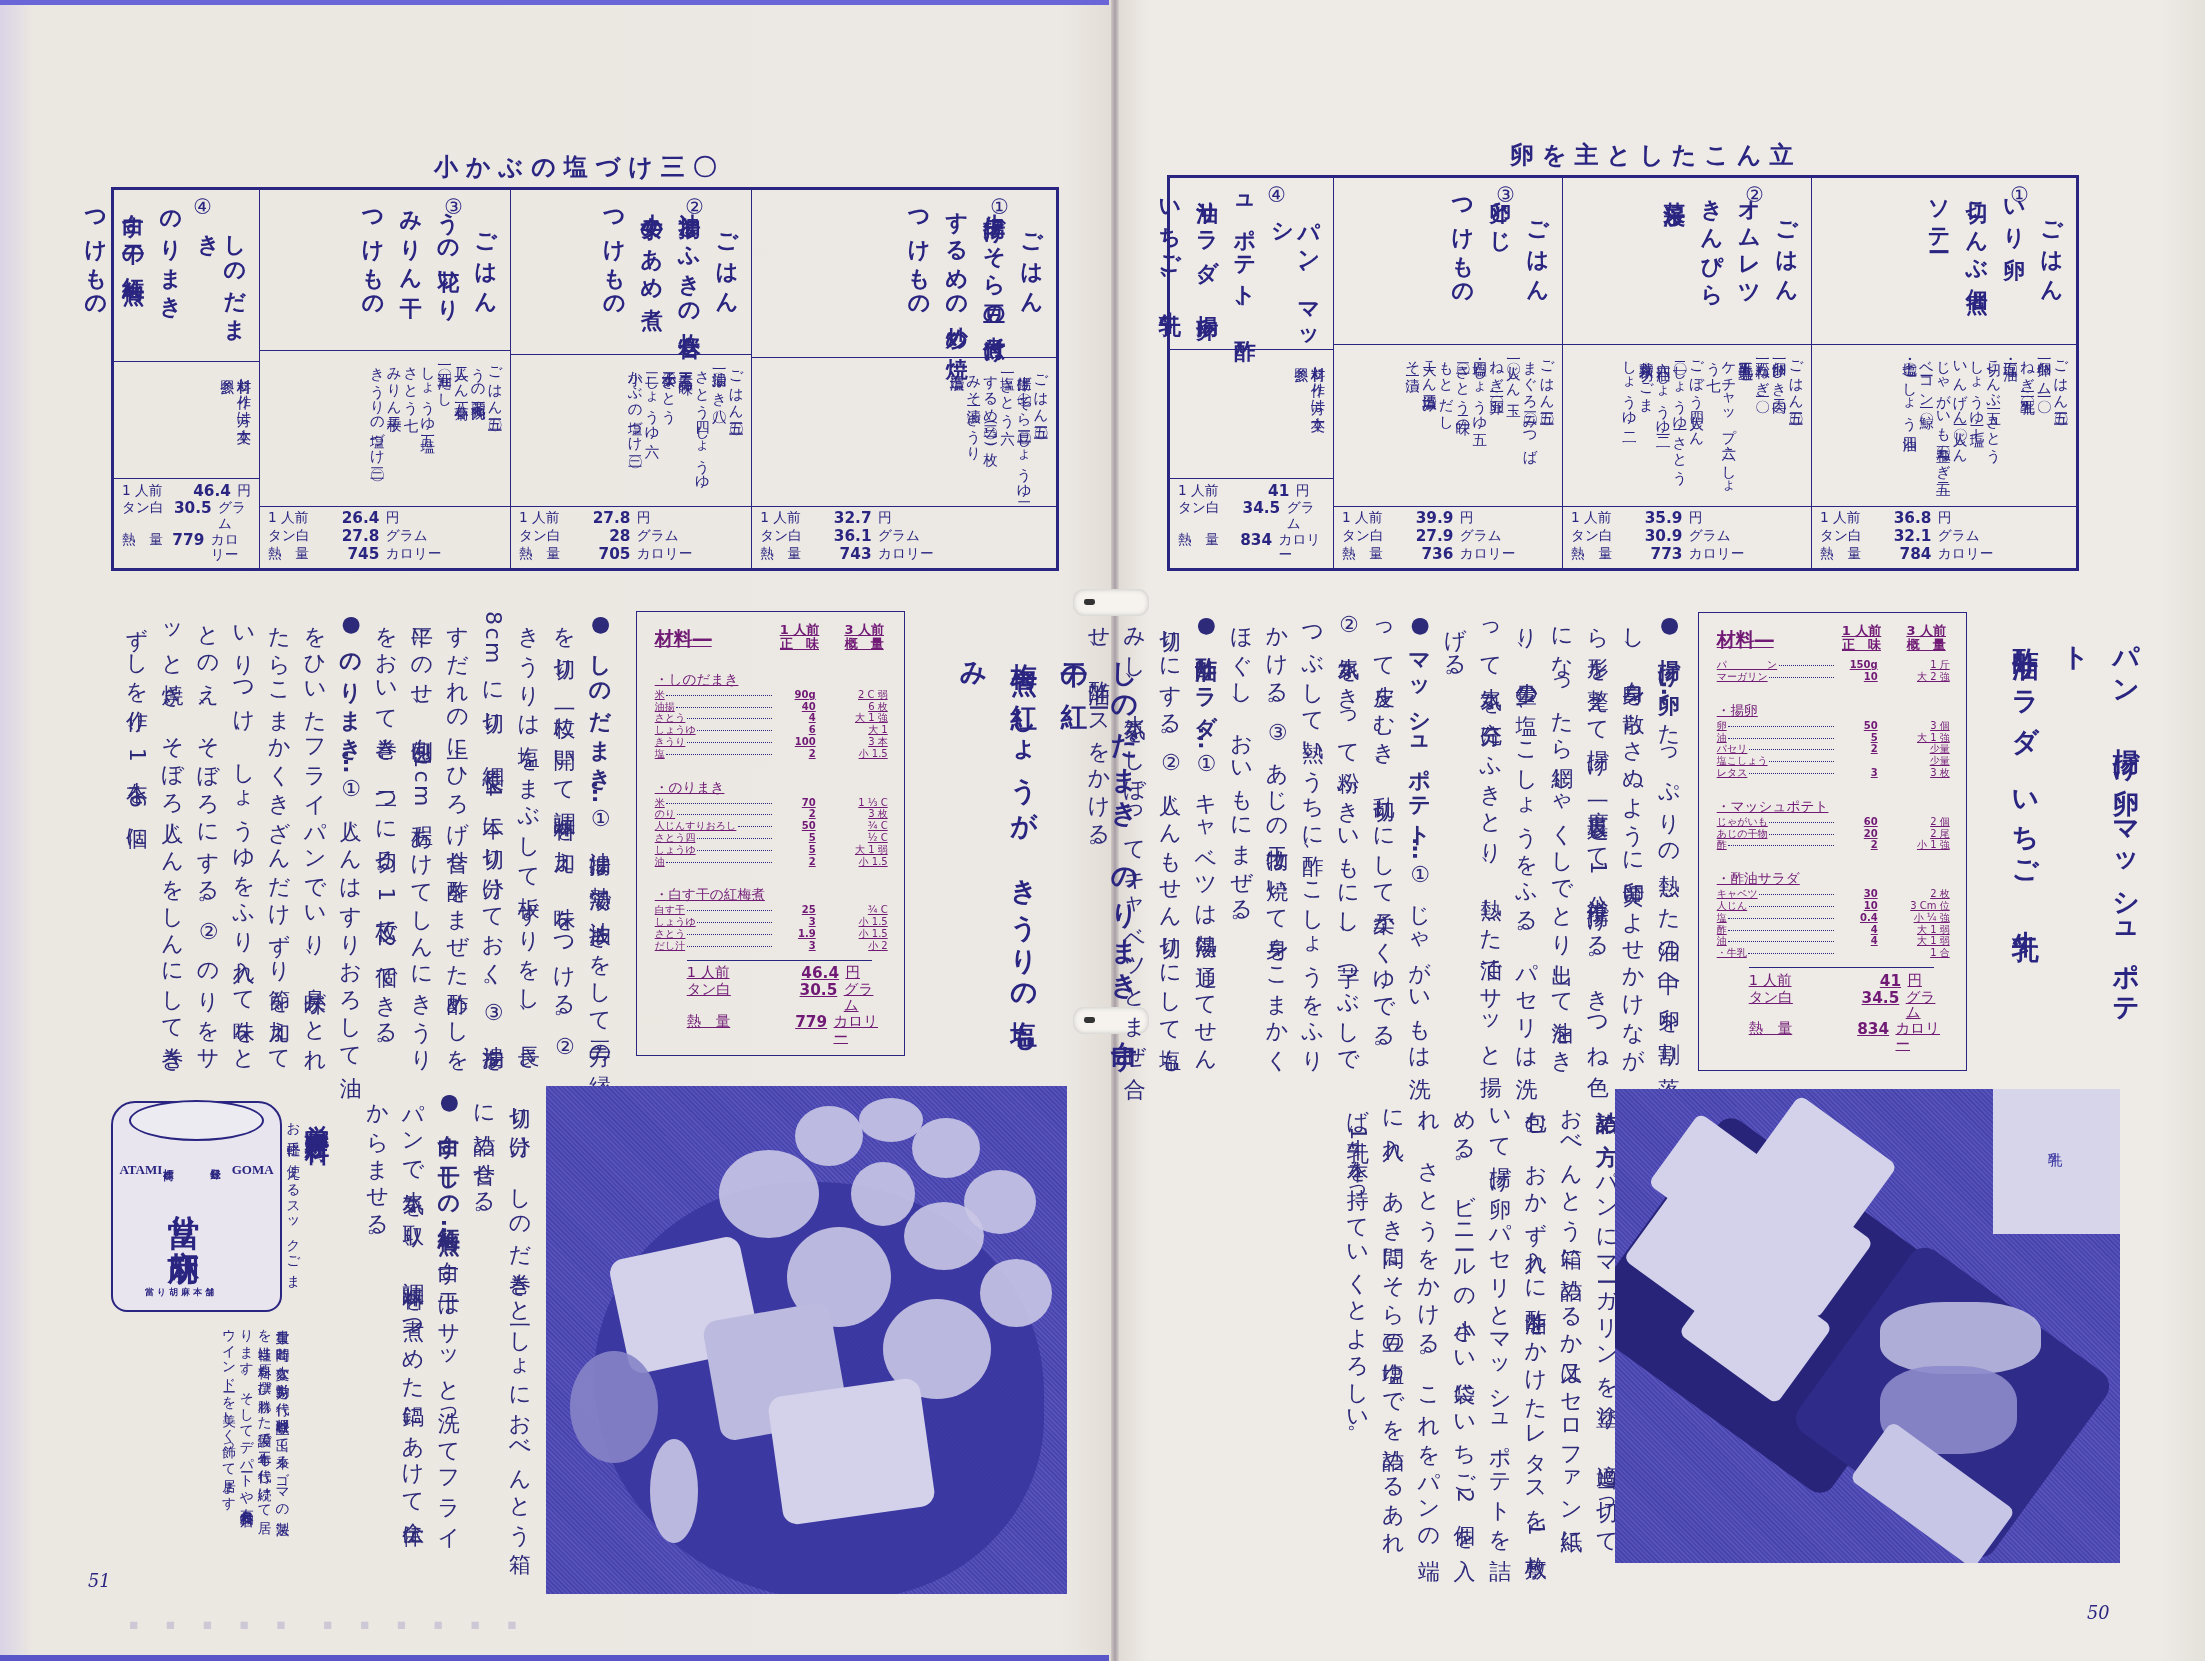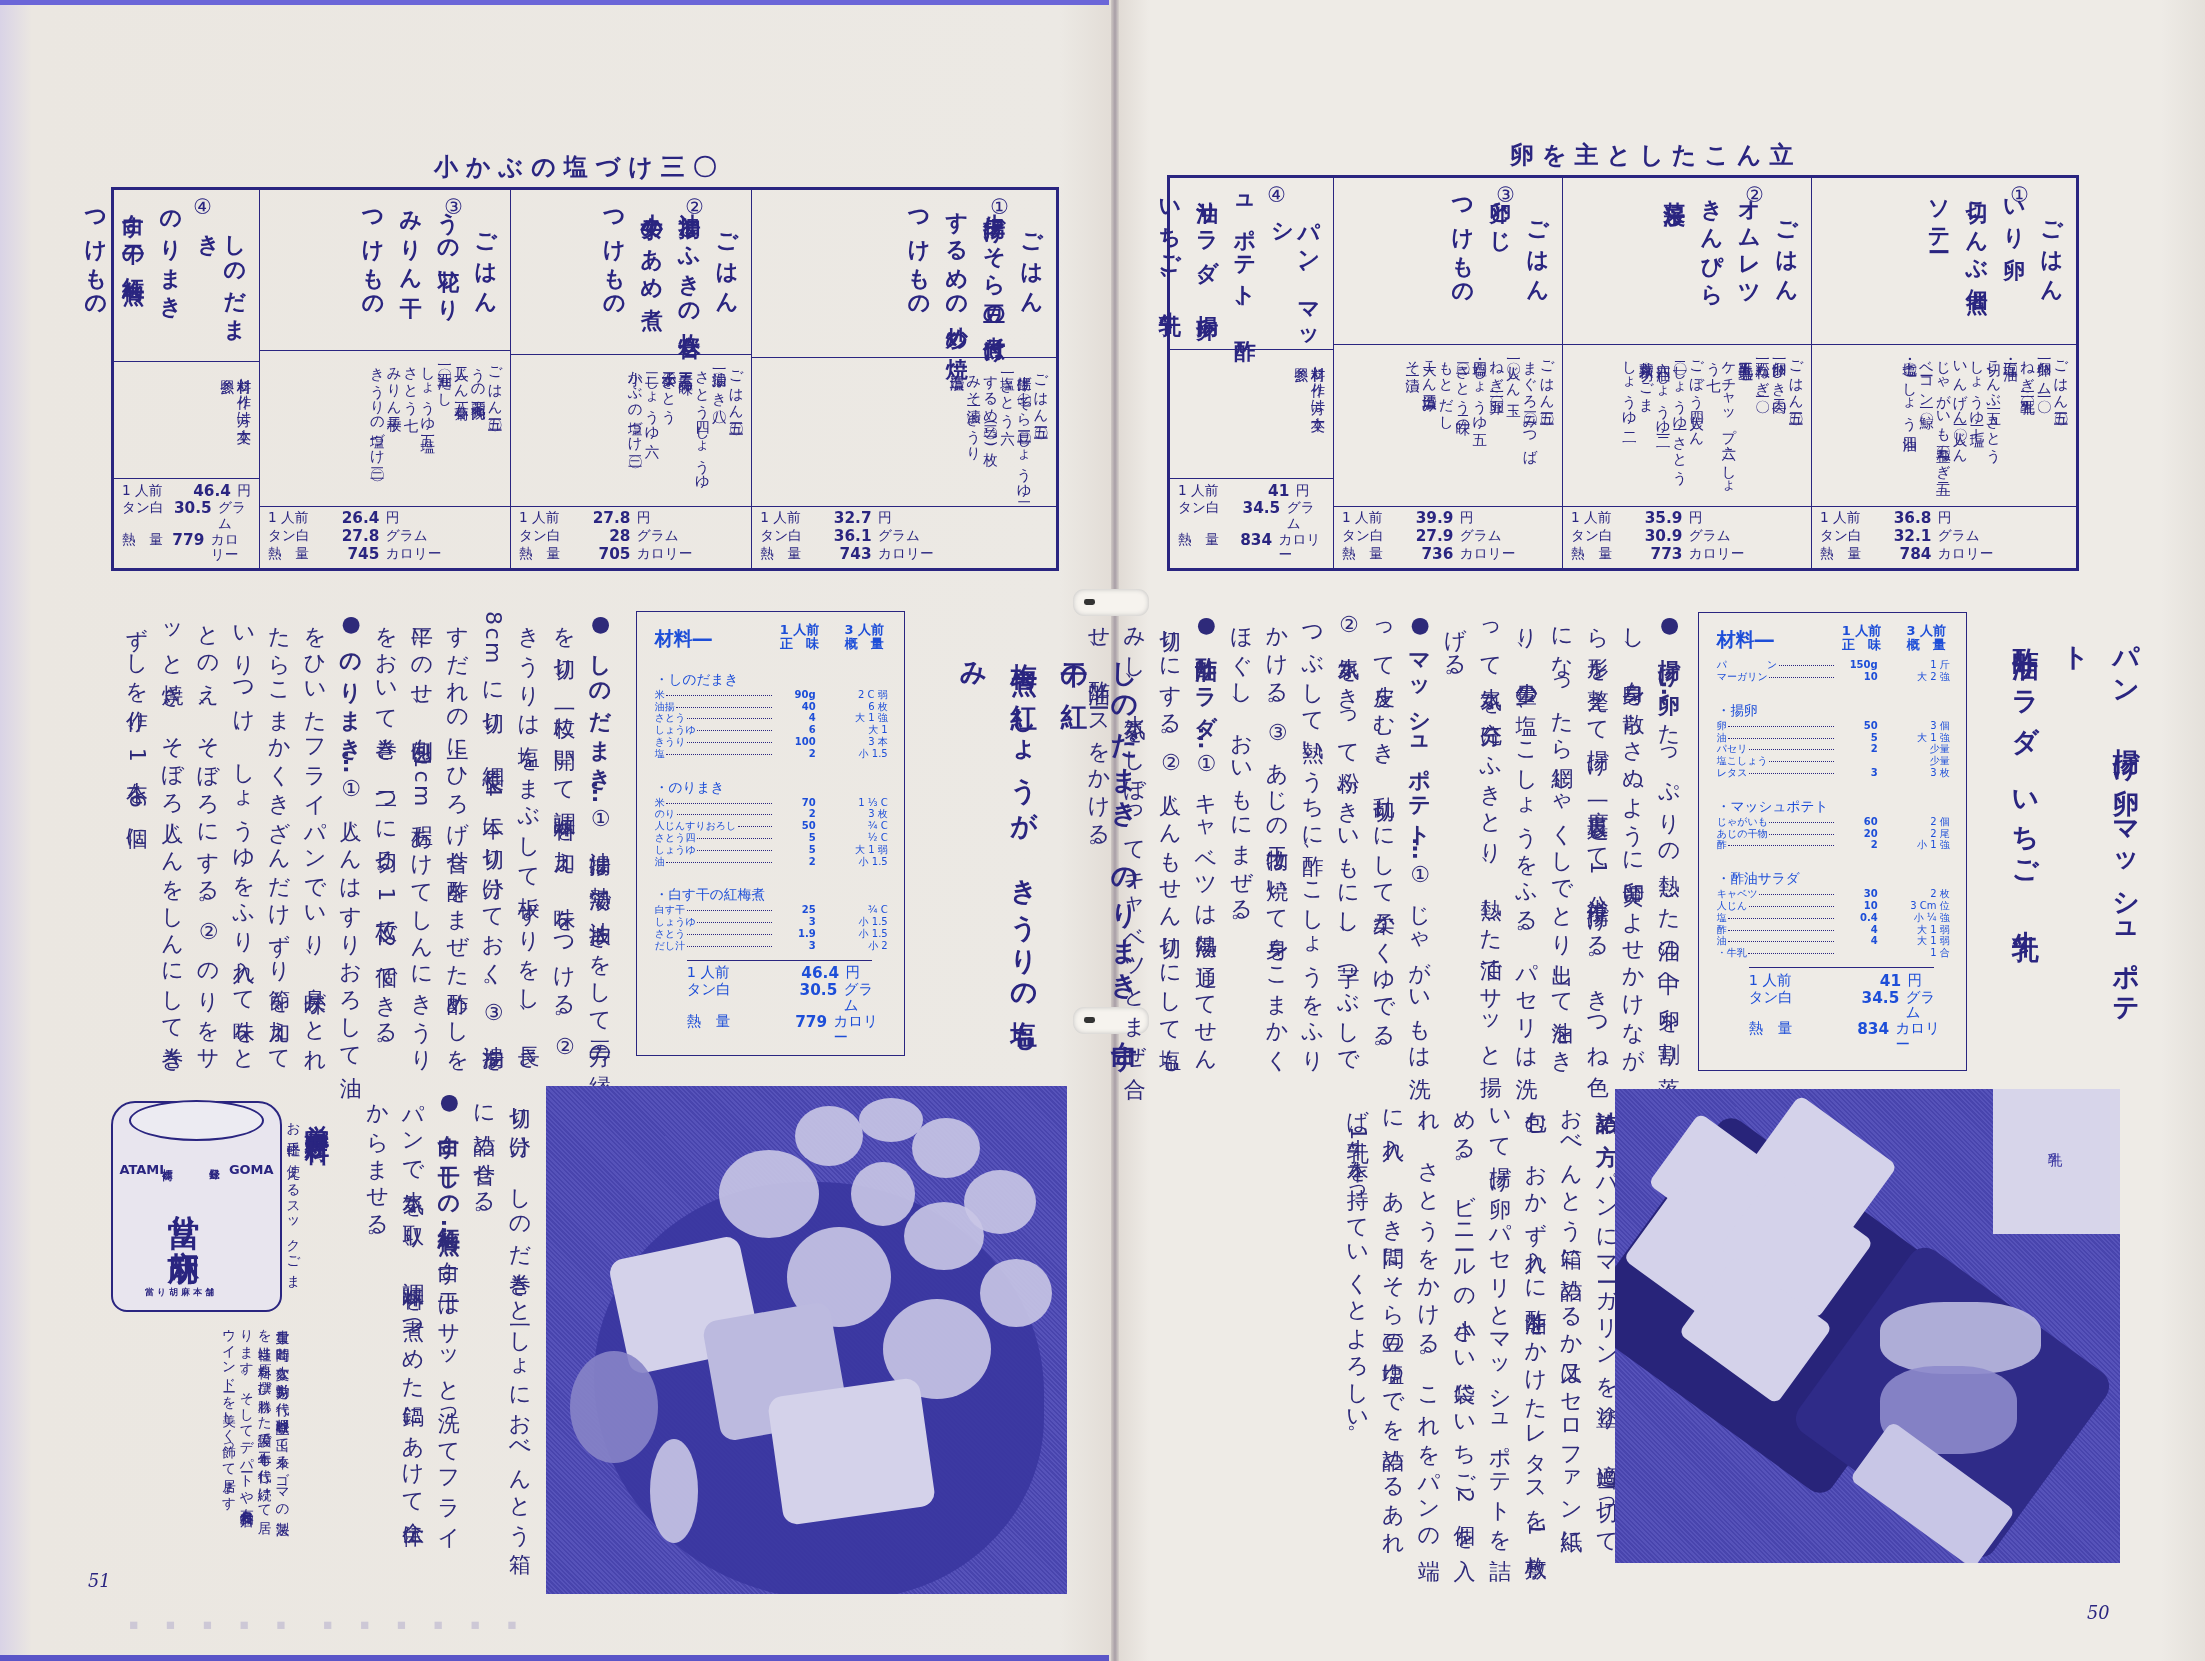--- a/index.html
+++ b/index.html
@@ -35,21 +35,21 @@
   .foot-row { display:flex; gap:6.4px; }
   .foot-label { width:58px; }
   .foot-val { width:47px; text-align:right; font-weight:bold; font-size:15.3px; }
 
   
   .vbody { position:absolute; writing-mode:vertical-rl; font-size:22px; line-height:1.62; letter-spacing:2.4px; color:#2e2a7a; text-align:justify; }
   .vbody p { margin:0; }
   .vbody .bold { font-weight:bold; }
 
   
-  .ingbox { position:absolute; border:1.6px solid #2a2580; padding:11.2px 16px 8px 17.7px; font-size:13.7px; color:#1d4ed8; background:transparent; }
+  .ingbox { position:absolute; border:1.6px solid #2a2580; padding:11.2px 16px 8px 17.7px; font-size:13.7px; color:#701a75; background:transparent;text-decoration:underline; }
   .ingbox .hdr { display:flex; align-items:flex-end; margin-bottom:6.4px; }
   .ingbox .hdr .title { font-size:19px; font-weight:bold; width:112px; }
   .ingbox .hdr .c1, .ingbox .hdr .c2 { font-size:13px; text-align:center; width:64px; line-height:1.1; font-weight:bold; }
   .ingbox .hdr .c1 { margin-left:39px; }
   .ingbox .hdr .c2 { margin-left:17.7px; }
   .ingbox .grp { font-size:13.7px; margin-top:19px; }
   .ingbox .row { display:flex; font-size:10px; line-height:1.18;align-items:flex-end; }
   .ingbox .row .nm { flex:0 0 auto; }
   .ingbox .row .dots { flex:1 1 auto; border-bottom:1.6px dotted #2a2580; margin:0 1.6px 4.8px 1.6px; }
   .ingbox .row .v1 { width:42px; text-align:right; font-weight:bold; }
@@ -380,21 +380,21 @@
   <div class="blob" style="left:241px; top:141px; width:104px; height:100px;"></div>
   <div class="blob" style="left:337px; top:213px; width:108px; height:100px;"></div>
   <div class="blob" style="left:434px; top:173px; width:72px; height:68px;"></div>
   <div class="rect" style="left:72px; top:161px; width:133px; height:116px; transform:rotate(-12deg); border-radius:14.5px;"></div>
   <div class="rect" style="left:165px; top:225px; width:129px; height:121px; transform:rotate(-10deg); border-radius:14.5px; background:#bcbadf;"></div>
   <div class="rect" style="left:229px; top:301px; width:153px; height:129px; transform:rotate(-8deg); border-radius:14.5px;"></div>
   <div class="blob" style="left:104px; top:353px; width:48px; height:104px;"></div>
   <div class="blob" style="left:24px; top:265px; width:88px; height:112px; background:#8784c8;"></div>
 </div>
 
-<div class="ad-can" style="left:111px; top:1101px; width:167px; height:207px;">
+<div class="ad-can" style="left:111px; top:1101px; width:167px; height:207px;font-family:Liberation Serif, serif;">
   <div class="lid"></div>
   <div class="brand" style="left:6.4px; top:59px; font-size:13px;">ATAMI</div>
   <div class="brand" style="right:6.4px; top:59px; font-size:13px;">GOMA</div>
   <div class="brand" style="left:48px; top:58px; font-size:10.4px; writing-mode:vertical-rl;">商標</div>
   <div class="brand" style="left:95px; top:58px; font-size:10.4px; writing-mode:vertical-rl;">登録</div>
   <div class="brand" style="left:55px; top:90px; font-size:32px; writing-mode:vertical-rl; letter-spacing:-1.6px; line-height:1;">當り胡麻</div>
   <div class="brand" style="left:32px; bottom:11.2px; font-size:8.8px; letter-spacing:3.2px;">當り胡麻本舗</div>
 </div>
 <div class="ad-vert" style="left:301px; top:1105px; font-size:24px; font-weight:bold; letter-spacing:3.2px;">栄養料理材料</div>
 <div class="ad-vert" style="left:285px; top:1113px; font-size:13.7px; letter-spacing:2.4px;">お手軽に使えるスックごま</div>

